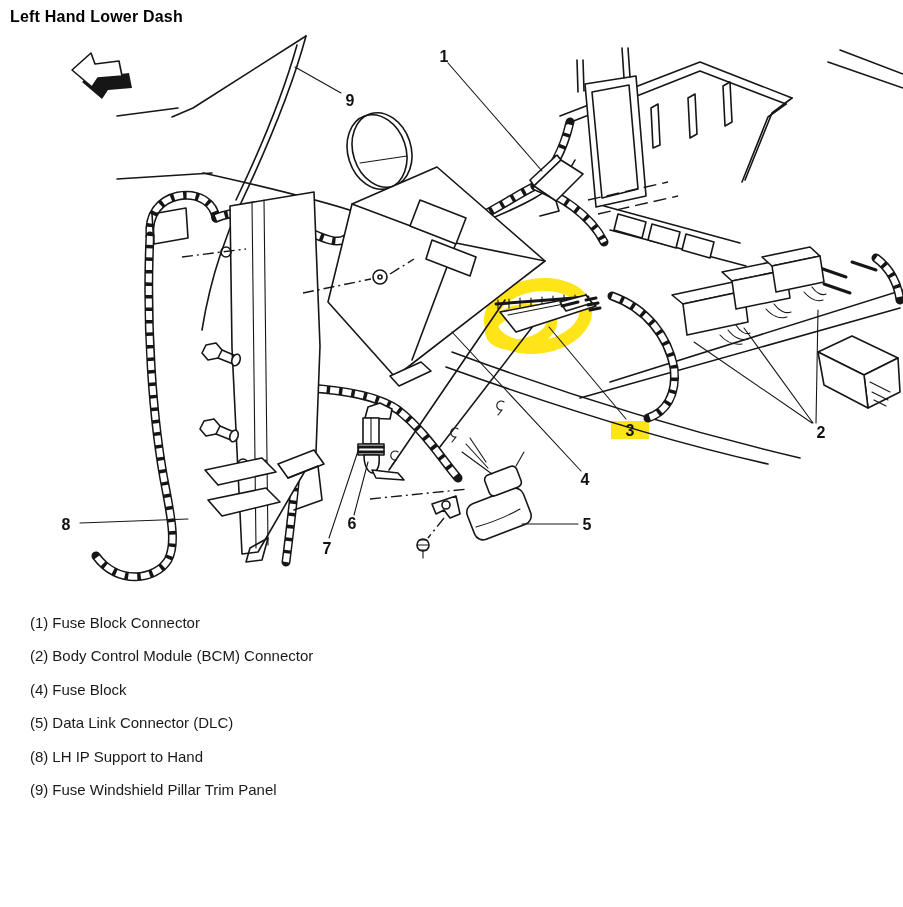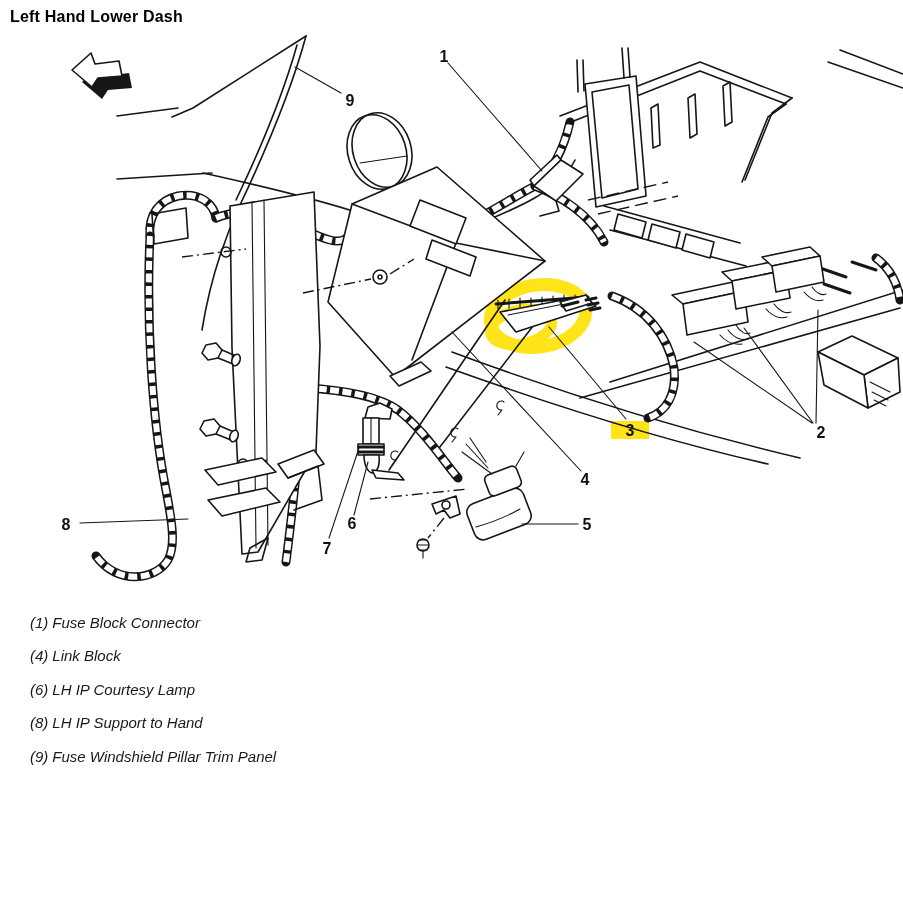--- a/index.html
+++ b/index.html
@@ -12,21 +12,21 @@
   .ln{fill:none;stroke:#161616;stroke-width:1.6;stroke-linecap:round;stroke-linejoin:round;}
   .lnw{fill:#fff;stroke:#161616;stroke-width:1.6;stroke-linejoin:round;}
   .thin{fill:none;stroke:#161616;stroke-width:1.1;stroke-linecap:round;}
   .thick{fill:none;stroke:#161616;stroke-width:3;stroke-linecap:round;}
   .dash{fill:none;stroke:#161616;stroke-width:1.4;stroke-dasharray:13 6;}
   .dashdot{fill:none;stroke:#161616;stroke-width:1.4;stroke-dasharray:11 4 2 4;}
   .tube-o{fill:none;stroke:#161616;stroke-width:9;stroke-linecap:round;}
   .tube-i{fill:none;stroke:#ffffff;stroke-width:6;stroke-linecap:butt;stroke-dasharray:9 3.5;}
   .callout{font-family:"Liberation Sans",sans-serif;font-size:16px;font-weight:bold;fill:#111;}
   .legend{position:absolute;left:30px;top:606px;font-size:15px;line-height:33.4px;color:#1a1a1a;}
-  .legend-row{white-space:nowrap;font-style:italic;}
+  .legend-row{white-space:nowrap;}
   .lnum{display:inline-block;}
   .lnum.hl{background:var(--hl,#ffe41a);padding:1px 2px 1px 18px;margin-left:-20px;}
   .llabel{margin-left:4px;}
 </style>
 </head>
 <body>
 
 <div class="stage">
 
   <h1 class="page-title">Left Hand Lower Dash</h1>
@@ -264,30 +264,33 @@
       <text class="callout" x="66" y="530">8</text>
       <text class="callout" x="350" y="106">9</text>
     </g>
   </svg>
 
   <div class="legend">
     <div class="legend-row">
       <span class="lnum">(1)</span><span class="llabel">Fuse Block Connector</span>
     </div>
 
-
-
-    <div class="legend-row">
-      <span class="lnum">(4)</span><span class="llabel">Link Block</span>
-    </div>
-
-
-    <div class="legend-row">
-      <span class="lnum">(6)</span><span class="llabel">LH IP Courtesy Lamp</span>
-    </div>
+    <div class="legend-row">
+      <span class="lnum">(2)</span><span class="llabel">Body Control Module (BCM) Connector</span>
+    </div>
+
+
+    <div class="legend-row">
+      <span class="lnum">(4)</span><span class="llabel">Fuse Block</span>
+    </div>
+
+    <div class="legend-row">
+      <span class="lnum">(5)</span><span class="llabel">Data Link Connector (DLC)</span>
+    </div>
+
 
 
     <div class="legend-row">
       <span class="lnum">(8)</span><span class="llabel">LH IP Support to Hand</span>
     </div>
 
     <div class="legend-row">
       <span class="lnum">(9)</span><span class="llabel">Fuse Windshield Pillar Trim Panel</span>
     </div>
   </div>

